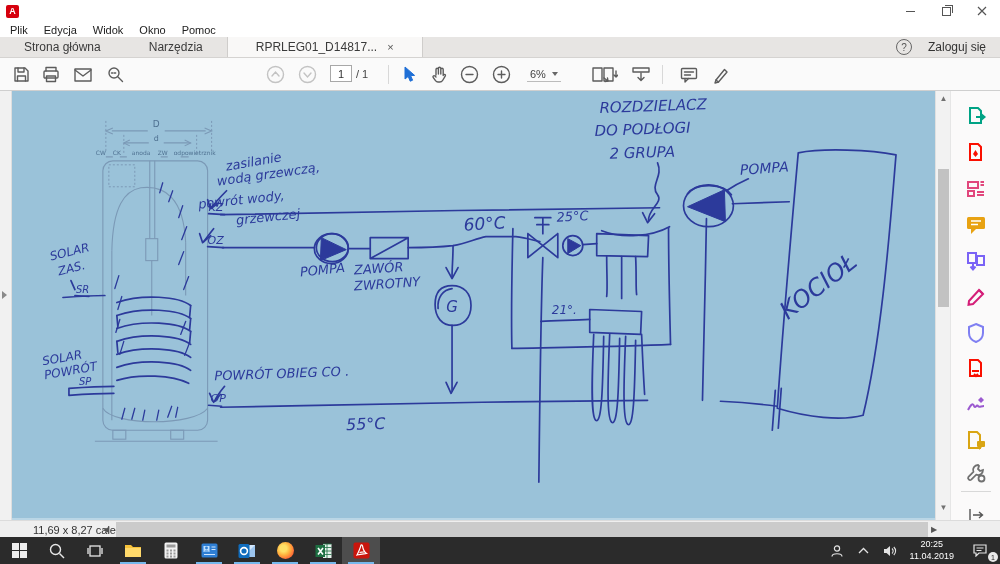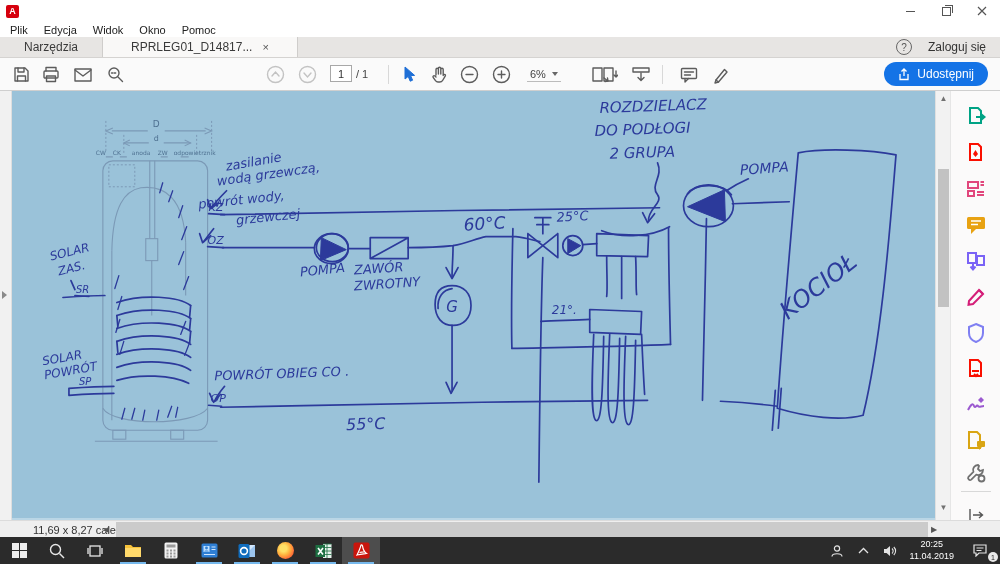--- a/index.html
+++ b/index.html
@@ -122,20 +122,23 @@
 <div class="abs menubar">
   <span class="menu-item">Plik</span>
   <span class="menu-item">Edycja</span>
   <span class="menu-item">Widok</span>
   <span class="menu-item">Okno</span>
   <span class="menu-item">Pomoc</span>
 </div>
 
 <div class="abs tabbar">
   <div class="tab">
+      <span>Strona główna</span>
+    </div>
+  <div class="tab">
       <span>Narzędzia</span>
     </div>
   <div class="tab-doc">
     <span>RPRLEG01_D14817...</span>
     <span class="tab-close">×</span>
   </div>
   <div class="tabbar-right">
     <div class="help-circle">
         <span>?</span>
       </div>
@@ -235,27 +238,20 @@
       <rect x="1.5" y="1.5" width="15" height="10" rx="1"></rect>
         <path d="M5 11.5 L5 15 L8.5 11.5"></path>
         <path d="M4.5 5 H13.5 M4.5 8 H10.5"></path>
       </svg>
   </div>
   <div class="tbtn" style="left:708px">
     <svg width="18" height="18" viewBox="0 0 18 18" class="ticon">
       <path d="M4 14 L12.5 3.5 L15 6 L6.5 16 Z"></path>
         <path d="M4 14 L3 17 L6.5 16"></path>
       </svg>
-  </div>
-  <div class="share-btn">
-    <svg width="12" height="13" viewBox="0 0 12 13">
-      <path d="M2 6 V11.5 H10 V6" stroke="#fff" stroke-width="1.3" fill="none"></path>
-      <path d="M6 8 V1.5 M3.5 3.5 L6 1 L8.5 3.5" stroke="#fff" stroke-width="1.3" fill="none"></path>
-      </svg>
-    <span>Udostępnij</span>
   </div>
 </div>
 
 <div class="abs content">
   <div class="nav-strip">
     <div class="nav-arrow"></div>
   </div>
 
   <div class="pdf-page"></div>
   <div class="page-edge"></div>

